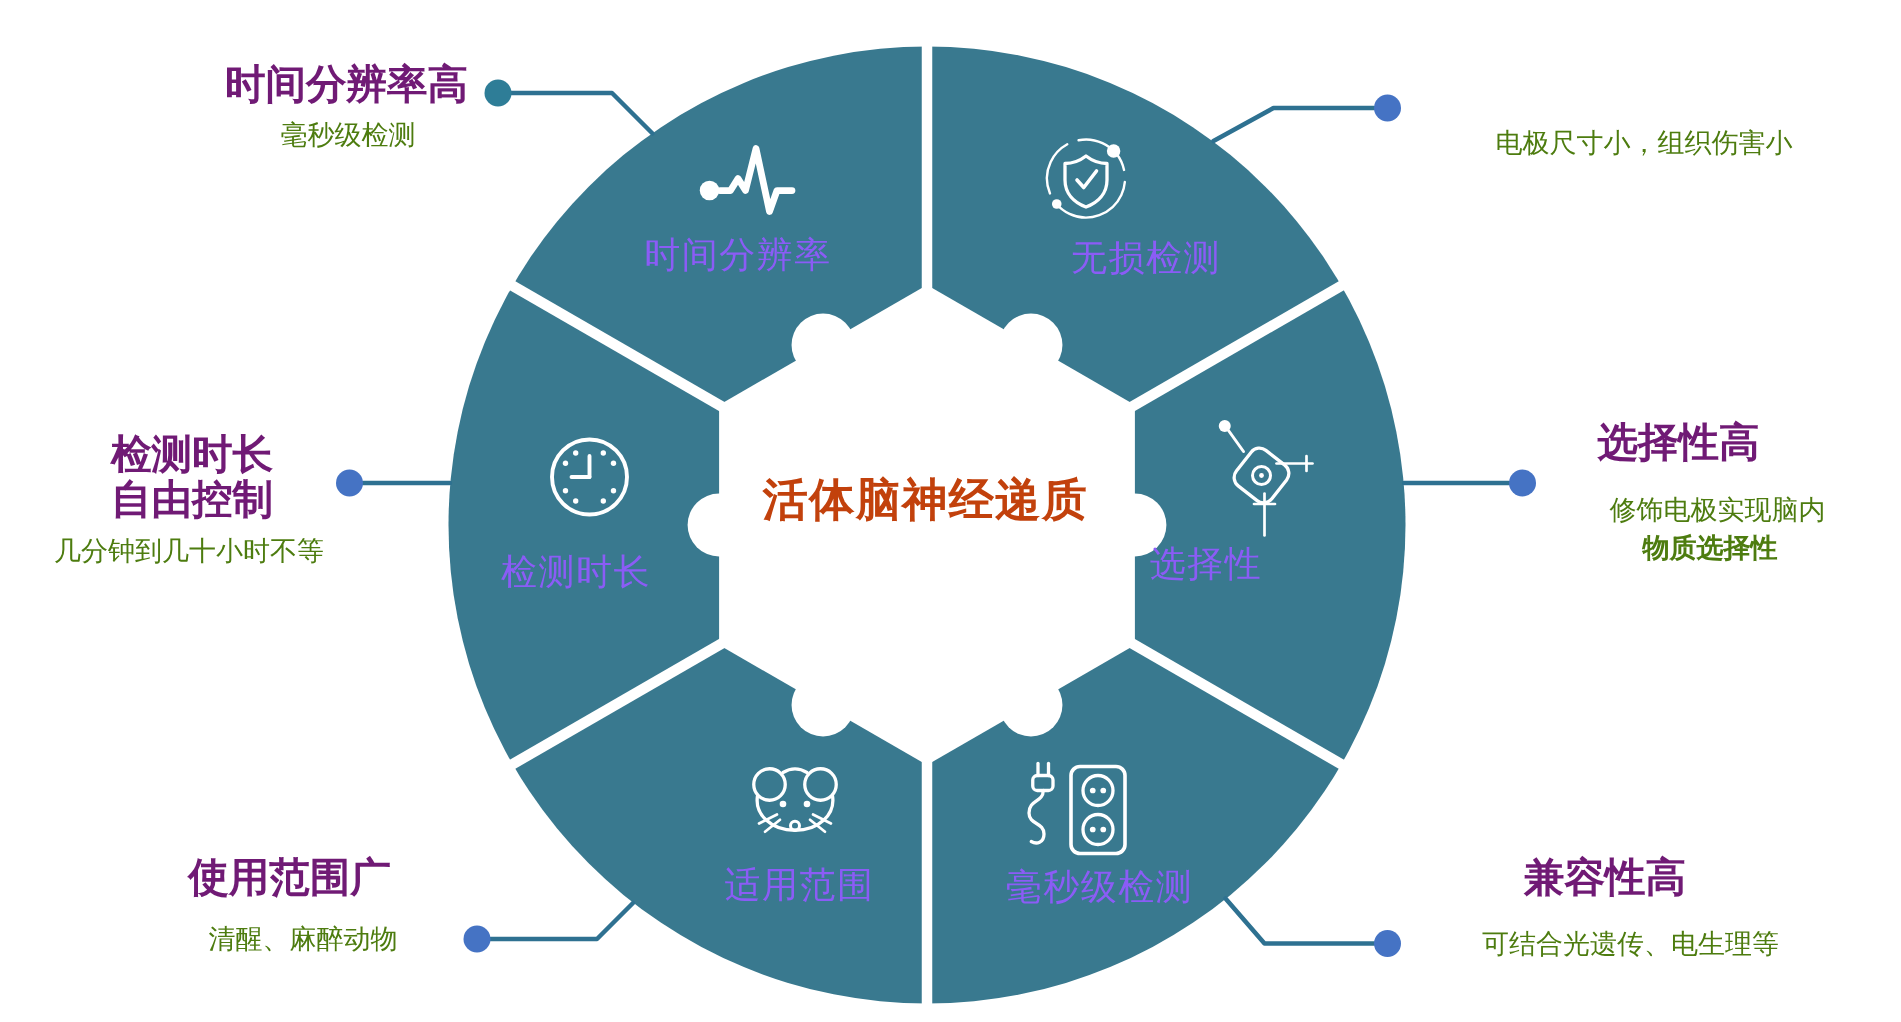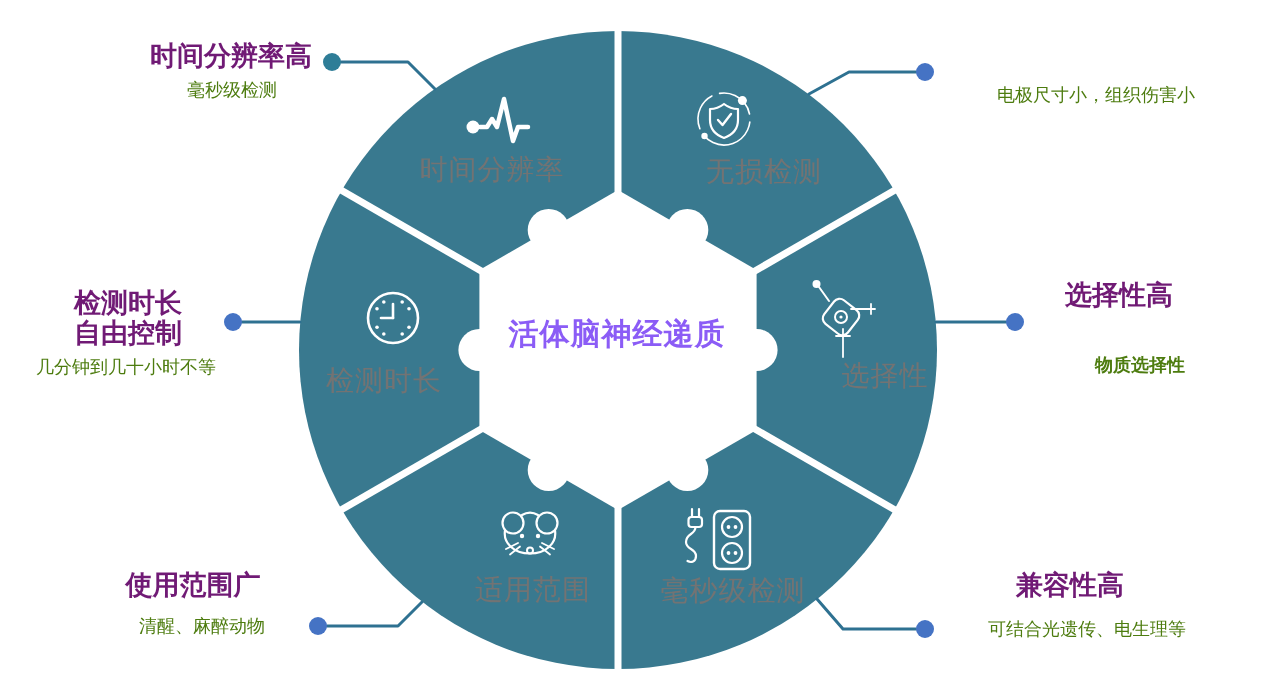--- a/index.html
+++ b/index.html
@@ -2,22 +2,22 @@
 <html><head>
 <meta charset="utf-8">
 <style>
   html,body{margin:0;padding:0;background:#ffffff;}
   .stage{
     position:relative;width:1267px;height:681px;background:#ffffff;overflow:hidden;
     font-family:"Liberation Sans","DejaVu Sans",sans-serif;
   }
   .stage svg{position:absolute;left:0;top:0;}
   .abs{position:absolute;transform:translateX(-50%);text-align:center;white-space:nowrap;}
-  .center-line{color:#8b5cf6;font-weight:bold;font-size:30px;letter-spacing:1px;line-height:32px;}
-  .seg-label{position:absolute;transform:translate(-50%,-50%);color:#737373;font-size:28px;letter-spacing:1px;text-align:center;white-space:nowrap;}
+  .center-line{color:#c2410c;font-weight:bold;font-size:30px;letter-spacing:1px;line-height:32px;}
+  .seg-label{position:absolute;transform:translate(-50%,-50%);color:#8b5cf6;font-size:24px;letter-spacing:1px;text-align:center;white-space:nowrap;}
   .co-title{color:#701a75;font-weight:bold;font-size:27px;line-height:30px;}
   .co-sub{color:#4d7c0f;font-size:18px;line-height:25px;text-align:center;}
 </style>
 </head>
 <body>
 
 <div class="stage">
 
   <svg width="1267" height="681" viewBox="0 0 1267 681">
 
@@ -130,31 +130,32 @@
             <circle cx="16" cy="9.2" r="1.8"></circle>
         </g>
       </g>
     </g>
   </svg>
 
   <div class="abs center-line" style="left:617px;top:318px;">活体脑神经递质</div>
 
   <div class="seg-label" style="left:492px;top:170px;">时间分辨率</div>
   <div class="seg-label" style="left:728px;top:172px;margin-left:36px;">无损检测</div>
-  <div class="seg-label" style="left:885px;top:376px;">选择性</div>
+  <div class="seg-label" style="left:804px;top:376px;">选择性</div>
   <div class="seg-label" style="left:733px;top:591px;">毫秒级检测</div>
   <div class="seg-label" style="left:533px;top:590px;">适用范围</div>
   <div class="seg-label" style="left:384px;top:381px;">检测时长</div>
 
   <div class="abs co-title" style="left:231px;top:41px;">时间分辨率高</div>
   <div class="abs co-sub" style="left:232px;top:78px;">毫秒级检测</div>
 
   <div class="abs co-sub" style="left:1096px;top:83px;">电极尺寸小，组织伤害小</div>
 
   <div class="abs co-title" style="left:1119px;top:280px;">选择性高</div>
+  <div class="abs co-sub" style="left:1145px;top:328px;">修饰电极实现脑内</div>
   <div class="abs co-sub" style="left:1140px;top:353px;font-weight:bold;">物质选择性</div>
 
   <div class="abs co-title" style="left:1070px;top:570px;">兼容性高</div>
   <div class="abs co-title" style="left:193px;top:570px;">使用范围广</div>
 
   <div class="abs co-sub" style="left:1087px;top:617px;">可结合光遗传、电生理等</div>
   <div class="abs co-sub" style="left:202px;top:614px;">清醒、麻醉动物</div>
 
   <div class="abs co-title" style="left:128px;top:288px;">检测时长</div>
   <div class="abs co-title" style="left:128px;top:318px;">自由控制</div>

